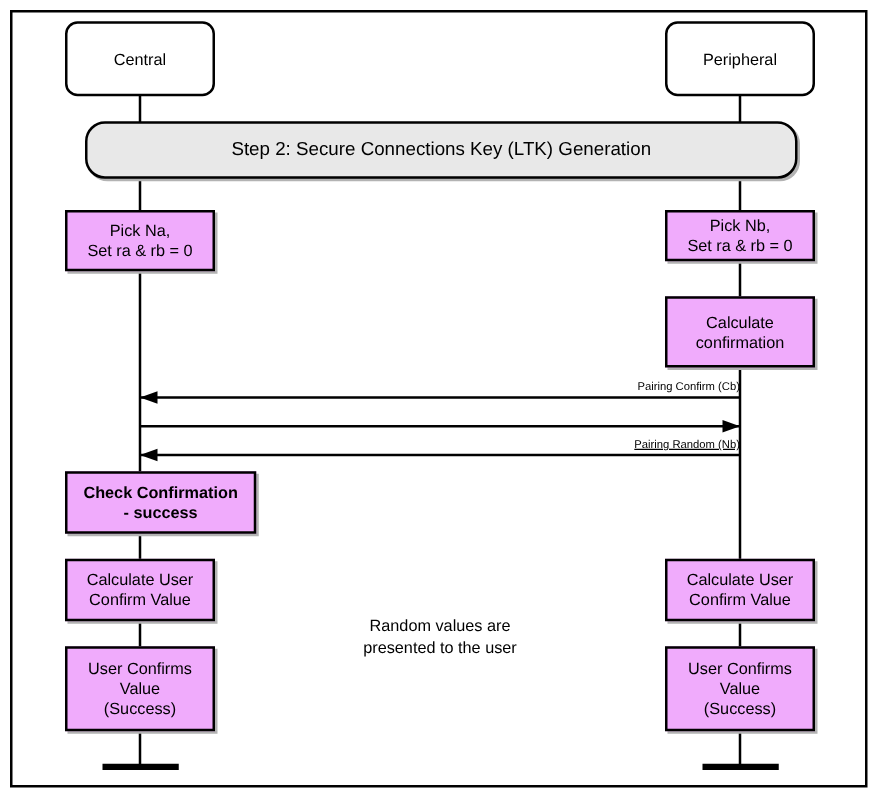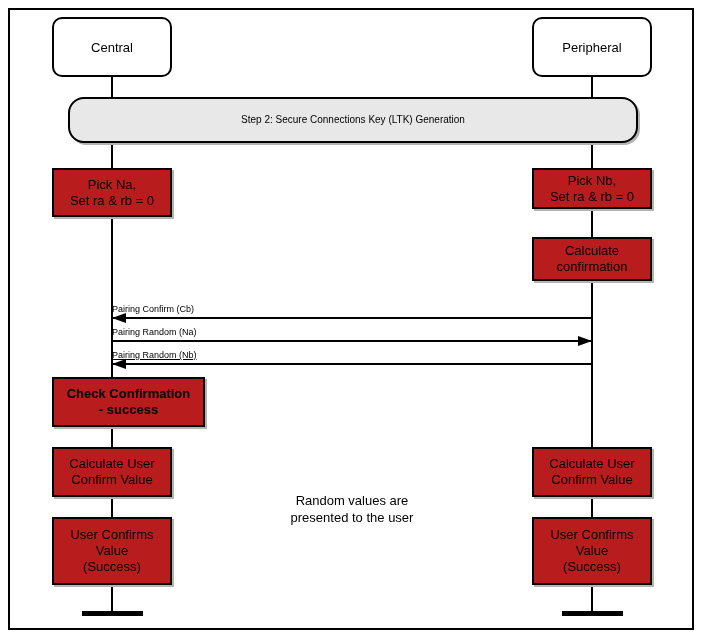--- a/index.html
+++ b/index.html
@@ -47,48 +47,48 @@
     width: 570px; height: 46px;
     background: #e8e8e8;
     border: 2px solid #000000;
     border-radius: 16px;
     box-shadow: 2px 2px 0 #b3b3b3;
     box-sizing: border-box;
     display: flex;
     flex-direction: column;
     align-items: center;
     justify-content: center;
-    font-size: 10px;
+    font-size: 15px;
     line-height: 16px;
     text-align: center;
   }
   .stepbox {
     position: absolute;
-    background: #b91c1c;
+    background: #f0abfc;
     border: 2px solid #000000;
     box-shadow: 2px 2px 0 #b3b3b3;
     box-sizing: border-box;
     display: flex;
     flex-direction: column;
     align-items: center;
     justify-content: center;
     font-size: 13px;
     line-height: 16px;
   }
   .stepbox span, .banner span, .note span { display: block; }
   .msg-line {
     position: absolute;
     height: 2px;
     background: #000000;
   }
   .msg-label {
     position: absolute;
     left: 112px;
     width: 480px;
-    text-align: left;
+    text-align: right;
     font-size: 9px;
     line-height: 11px;
   }
   .arrowhead {
     position: absolute;
     width: 0; height: 0;
     border-style: solid;
   }
   .arrowhead.left {
     border-width: 5px 14px 5px 0;
@@ -136,30 +136,29 @@
 
   <div class="stepbox" style="left:52px; top:168px; width:120px; height:49px;">
     <span>Pick Na,</span>
     <span>Set ra &amp; rb = 0</span>
   </div>
   <div class="stepbox" style="left:532px; top:168px; width:120px; height:41px;">
     <span>Pick Nb,</span>
     <span>Set ra &amp; rb = 0</span>
   </div>
 
-  <div class="stepbox" style="left:532px; top:237px; width:120px; height:44px;">
+  <div class="stepbox" style="left:532px; top:237px; width:120px; height:57px;">
     <span>Calculate</span>
     <span>confirmation</span>
   </div>
 
   <div class="msg-label" style="top:304px;">Pairing Confirm (Cb)</div>
   <div class="msg-line" style="left:112px; top:317px; width:480px;"></div>
   <div class="arrowhead left" style="left:112px; top:313px;"></div>
 
-  <div class="msg-label" style="top:327px;">Pairing Random (Na)</div>
   <div class="msg-line" style="left:112px; top:340px; width:480px;"></div>
   <div class="arrowhead right" style="left:578px; top:336px;"></div>
 
   <div class="msg-label" style="top:350px;text-decoration:underline;">Pairing Random (Nb)</div>
   <div class="msg-line" style="left:112px; top:363px; width:480px;"></div>
   <div class="arrowhead left" style="left:112px; top:359px;"></div>
 
   <div class="stepbox" style="left:52px; top:377px; width:153px; height:50px;font-weight:bold;">
     <span>Check Confirmation</span>
     <span>- success</span>

